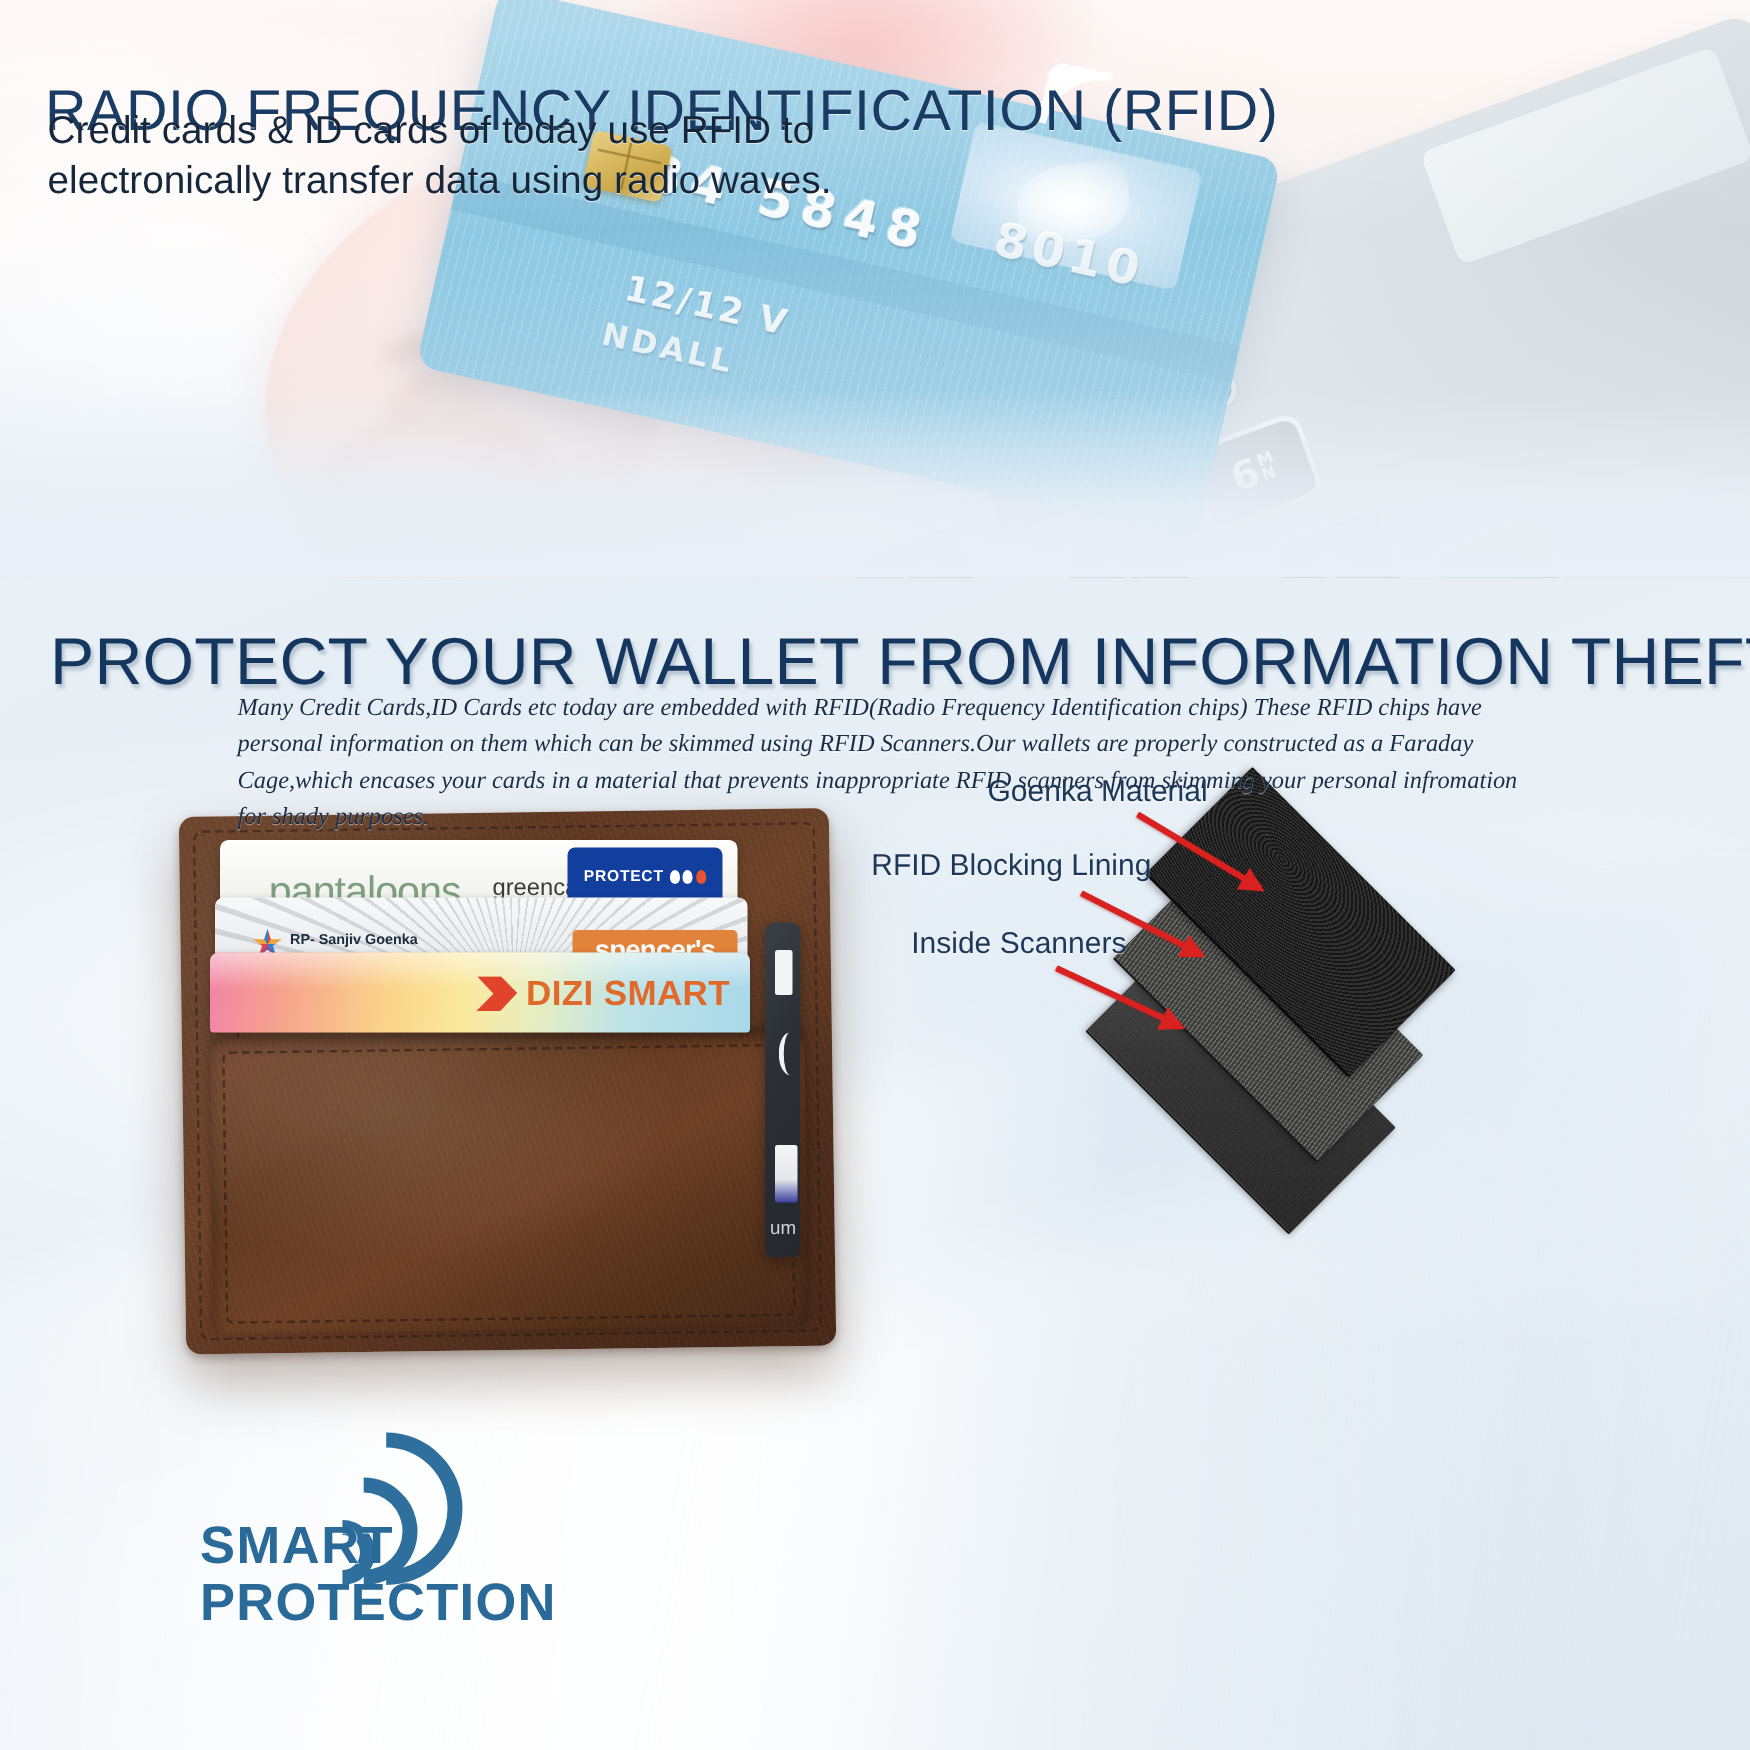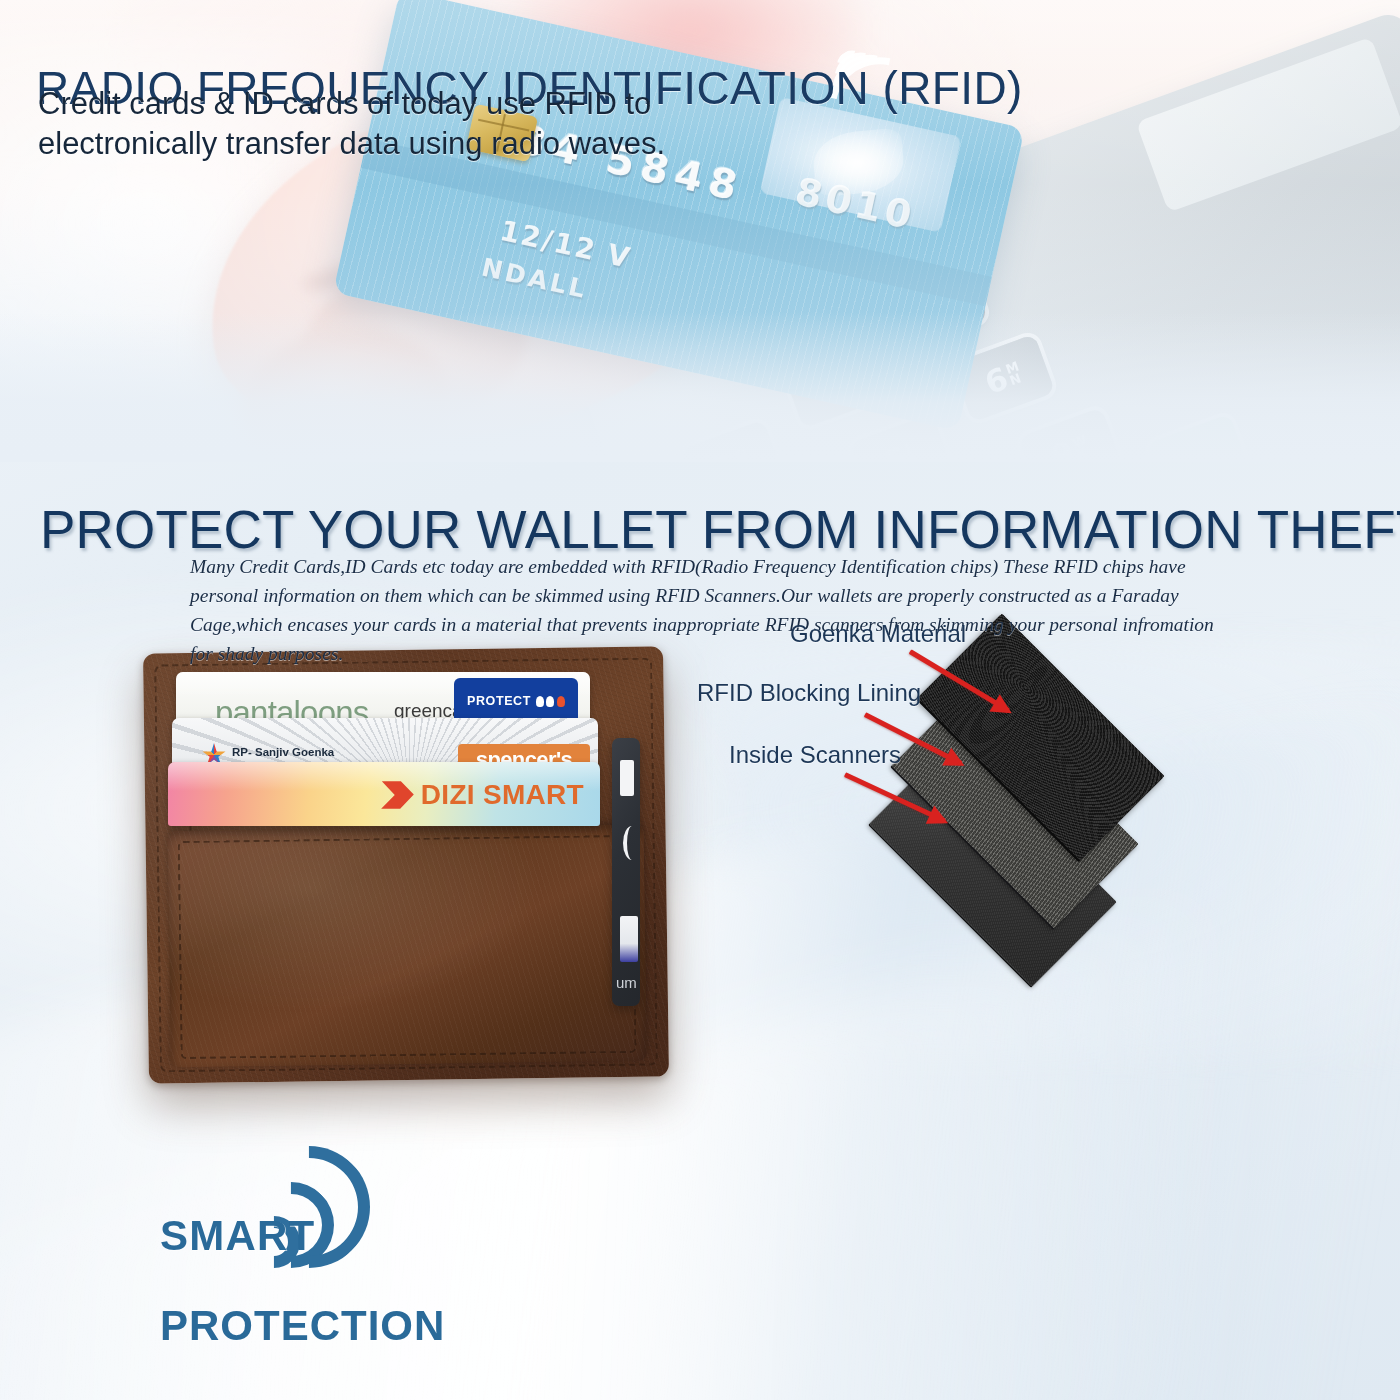--- a/index.html
+++ b/index.html
@@ -245,21 +245,21 @@
   .a2{left:865px;top:712px;width:108px;transform:rotate(27deg);}
   .a3{left:845px;top:772px;width:110px;transform:rotate(25deg);}
 
   
   .logo{position:absolute;left:160px;top:1196px;width:310px;height:110px;z-index:30;}
   .logo-rfid{position:absolute;left:0;top:16px;font-size:42px;font-weight:bold;color:#2a6a99;
     letter-spacing:1.2px;font-family:"Liberation Sans",sans-serif;
     text-shadow:1px 1px 0 rgba(255,255,255,.6);}
   .logo-prot{position:absolute;left:0;top:62px;font-size:42px;font-weight:bold;color:#2a6a99;
     letter-spacing:1px;font-family:"Liberation Sans",sans-serif;
-    text-shadow:1px 1px 0 rgba(255,255,255,.6);margin-top:44px;}
+    text-shadow:1px 1px 0 rgba(255,255,255,.6);}
   .logo-waves{position:absolute;left:88px;top:-8px;width:105px;height:80px;}
   .logo-waves span{position:absolute;border:12px solid #2f6f9e;border-radius:50%;
     border-left-color:transparent;border-bottom-color:transparent;transform:rotate(45deg);bottom:0;left:0;}
   .lw1{width:28px;height:28px;}
   .lw2{width:62px;height:62px;}
   .lw3{width:98px;height:98px;}
 </style>
 </head>
 <body>
 

